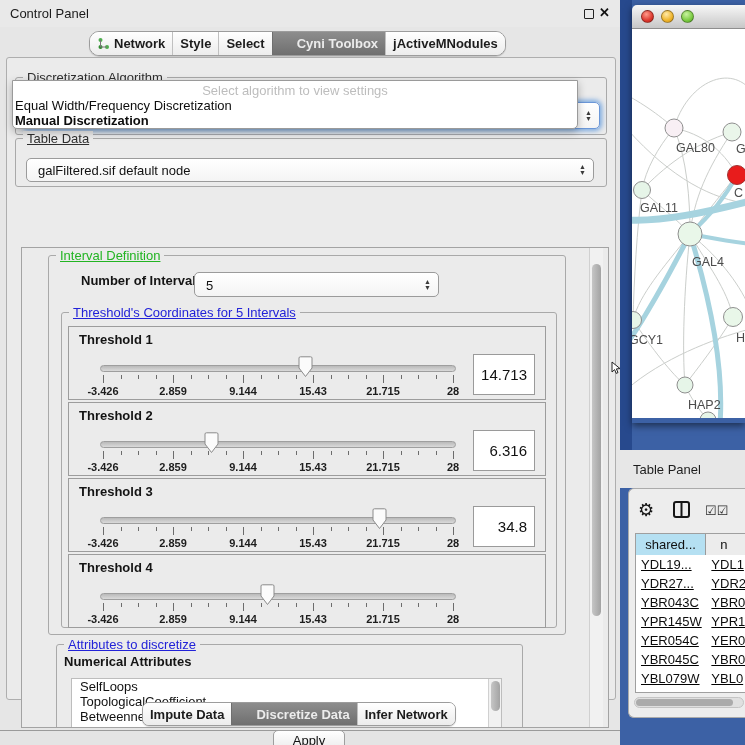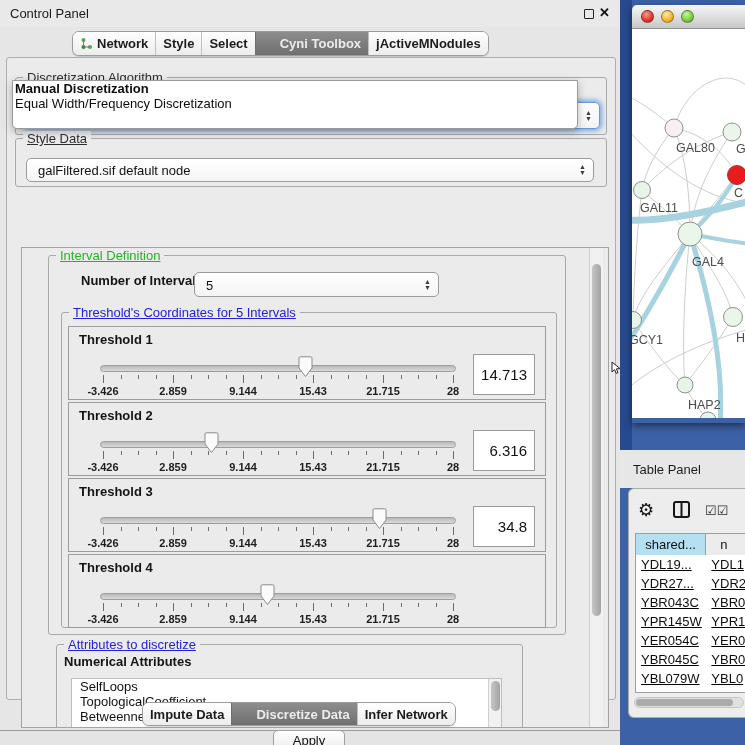--- a/index.html
+++ b/index.html
@@ -253,21 +253,21 @@
   </div>
 </div>
 
 <div id="control-window">
   <div id="cw-titlebar">
     <div id="cw-title">Control Panel</div>
     <div id="float-icon"></div>
     <div id="close-icon">✕</div>
   </div>
 
-  <div class="tabstrip" style="left:72px; top:31px;">
+  <div class="tabstrip" style="left:89px; top:31px;border-radius:10px;">
     <div class="tab">
       <svg width="13" height="13">
           <circle cx="3.5" cy="3" r="2" fill="#4fae4f"></circle>
           <circle cx="3.5" cy="10" r="2" fill="#2e8b2e"></circle>
           <circle cx="10" cy="10" r="2" fill="#4fae4f"></circle>
           <path d="M3.5,3 L3.5,10 L10,10" stroke="#777" fill="none"></path>
         </svg>
       <span>Network</span>
     </div>
     <div class="tab">
@@ -287,21 +287,21 @@
   <div id="content-panel">
 
     <div class="group" style="left:8px; top:19px; width:592px; height:58px;">
       <span class="legend dark">Discretization Algorithm</span>
       <div class="combo focused" style="left:8px; top:24px; width:576px; height:27px;">
         <span class="stepper">▲<br>▼</span>
       </div>
     </div>
 
     <div class="group" style="left:8px; top:80px; width:592px; height:49px;">
-      <span class="legend dark">Style Data</span>
+      <span class="legend dark">Table Data</span>
       <div class="combo" style="left:10px; top:19px; width:568px; height:24px;">
         <span class="combo-text">galFiltered.sif default node</span>
         <span class="stepper">▲<br>▼</span>
       </div>
     </div>
 
     <div id="scrollpane">
       <div class="group" style="left:26px; top:7px; width:518px; height:380px;">
         <span class="legend green">Interval Definition</span>
         <div class="abs" style="left:32px; top:17px; font-size:13px; font-weight:bold; color:#141414;">Number of Intervals</div>
@@ -496,22 +496,23 @@
 
       <div class="vscroll" style="left:567px; top:0; width:14px; height:480px;">
         <div class="vthumb" style="top:16px; height:352px;"></div>
       </div>
     </div>
 
     <div id="apply-btn">Apply</div>
   </div>
 
   <div id="algo-popup">
+    <div class="prompt">Select algorithm to view settings</div>
+    <div class="opt">Equal Width/Frequency Discretization</div>
     <div class="opt bold">Manual Discretization</div>
-    <div class="opt">Equal Width/Frequency Discretization</div>
   </div>
 
   <div class="tabstrip" style="left:142px; top:702px; height:24px;">
     <div class="tab">
         <span>Impute Data</span>
       </div>
     <div class="tab selected">
         <span>Discretize Data</span>
       </div>
     <div class="tab">

